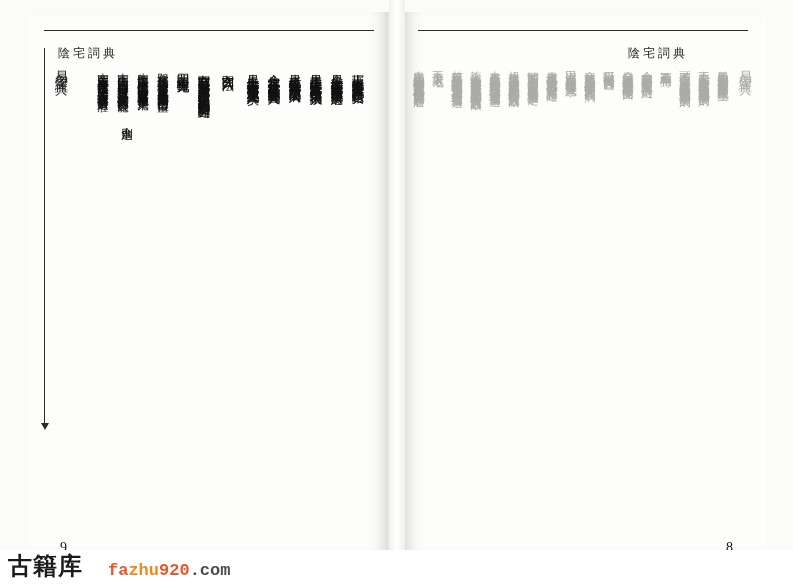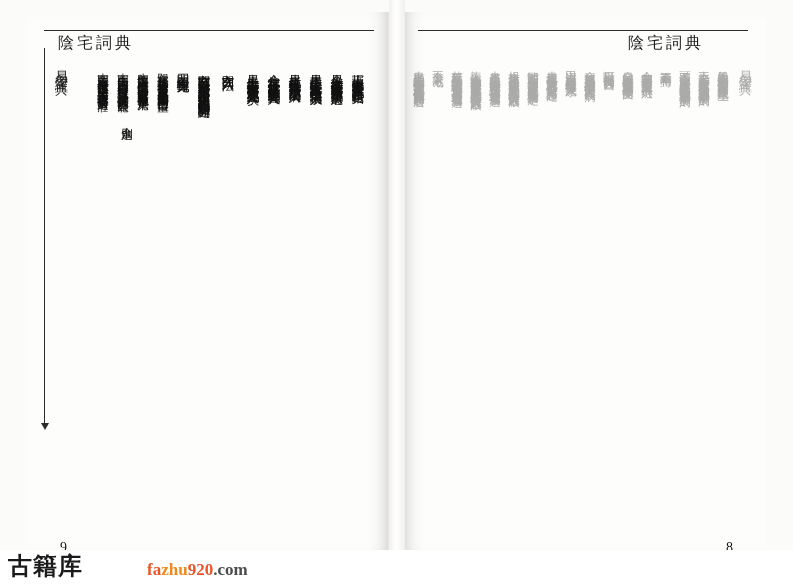--- a/index.html
+++ b/index.html
@@ -47,24 +47,25 @@
     height: 584px;
     background: linear-gradient(to right, #f2f0ec, #ffffff 45%, #f2f0ec);
   }
   
   .rule {
     position: absolute;
     background: #2b2b2b;
   }
   .runhead {
     position: absolute;
-    font-size: 16px;
+    font-size: 12px;
     letter-spacing: 3px;
     color: #1d1d1d;
     white-space: nowrap;
+    margin-top: 12px;
   }
   .vline {
     position: absolute;
     background: #2b2b2b;
     width: 1px;
   }
   .arrow-down {
     position: absolute;
     width: 0; height: 0;
     border-left: 4px solid transparent;
@@ -114,25 +115,24 @@
     font-family: "Liberation Sans", sans-serif;
     font-size: 24px;
     font-weight: bold;
     color: #1b1b1b;
     letter-spacing: 1px;
   }
   .wm-url {
     position: absolute;
     left: 108px;
     bottom: 4px;
-    font-family: Liberation Serif, serif;
+    font-family: Liberation Mono, monospace;
     font-size: 17px;
     font-weight: bold;
     letter-spacing: 0px;
-    margin-left: 39px;
   }
   .wm-url .o1 { color: #e8562a; }
   .wm-url .o2 { color: #f08a1e; }
   .wm-url .g1 { color: #4c4c4c; }
   
   .ghost {
     opacity: 0.42;
     color: #3a3a3a;
   }
 </style>

